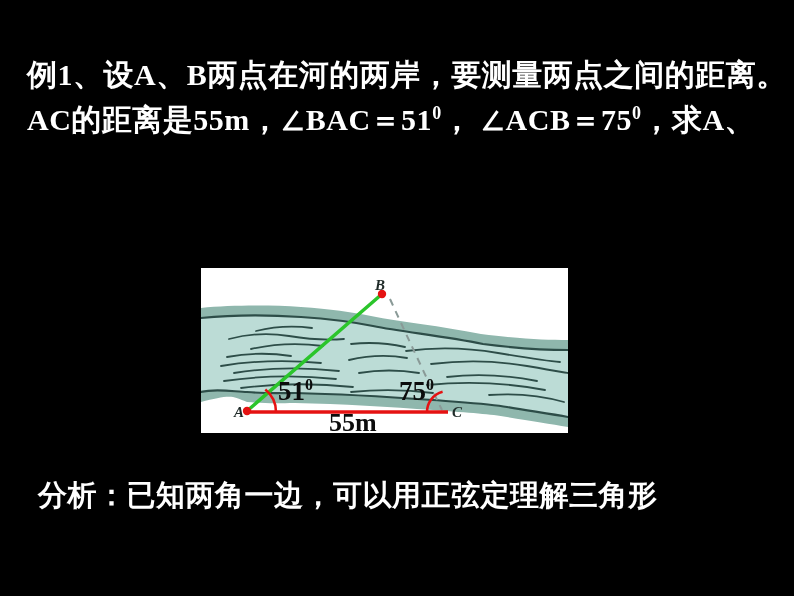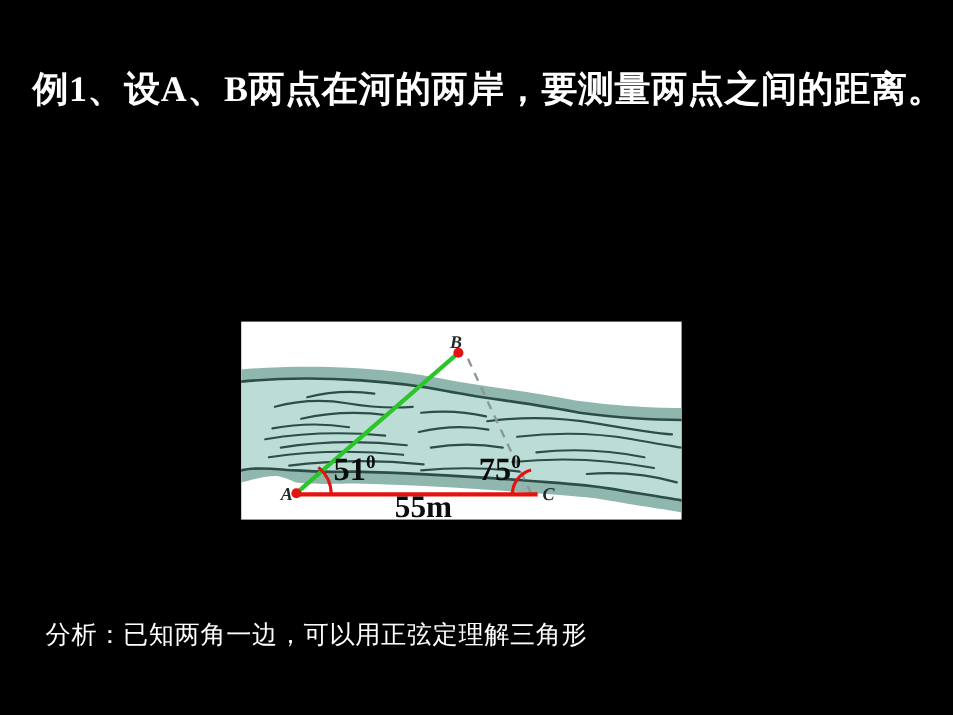--- a/index.html
+++ b/index.html
@@ -27,34 +27,34 @@
   }
   .figure{
     position:absolute;left:201px;top:268px;
     width:367px;height:165px;
     background:#fff;
   }
   .figure svg{display:block;}
   .analysis{
     position:absolute;left:38px;top:474px;width:740px;
     color:#fff;
-    font-size:21px;line-height:42px;
-    font-weight:normal;
+    font-size:29px;line-height:42px;
+    font-weight:bold;
     white-space:nowrap;
     letter-spacing:0.5px;
-    margin-top:34px;
   }
 </style>
 </head>
 <body>
 
 <div class="slide">
 
   <div class="problem">
     <div class="line">例1、设A、B两点在河的两岸，要测量两点之间的距离。</div>
+    <div class="line"><span>AC的距离是55m，∠BAC＝51</span><sup class="deg">0</sup><span>， ∠ACB＝75</span><sup class="deg">0</sup><span>，求A、</span></div>
   </div>
 
   <div class="figure">
     <svg width="367" height="165" viewBox="0 0 367 165">
 
       <path d="M0,40 C30,37 70,37 100,39 C130,41 150,44 170,48 C200,54 240,58 280,66 C320,71 345,72 367,72
                L367,159 C350,156 330,153 306,149 C290,146 270,145 232,142 C190,139 140,136 94,135
                C80,135 70,136 46,134 C43,133 40,131 32,129 C25,128 15,130 0,134 Z" fill="#8fb7ad"></path>
 
       <path d="M0,50 C30,47 70,47 100,49 C130,51 152,54 172,58 C202,64 242,68 282,76 C322,81 347,82 367,82

